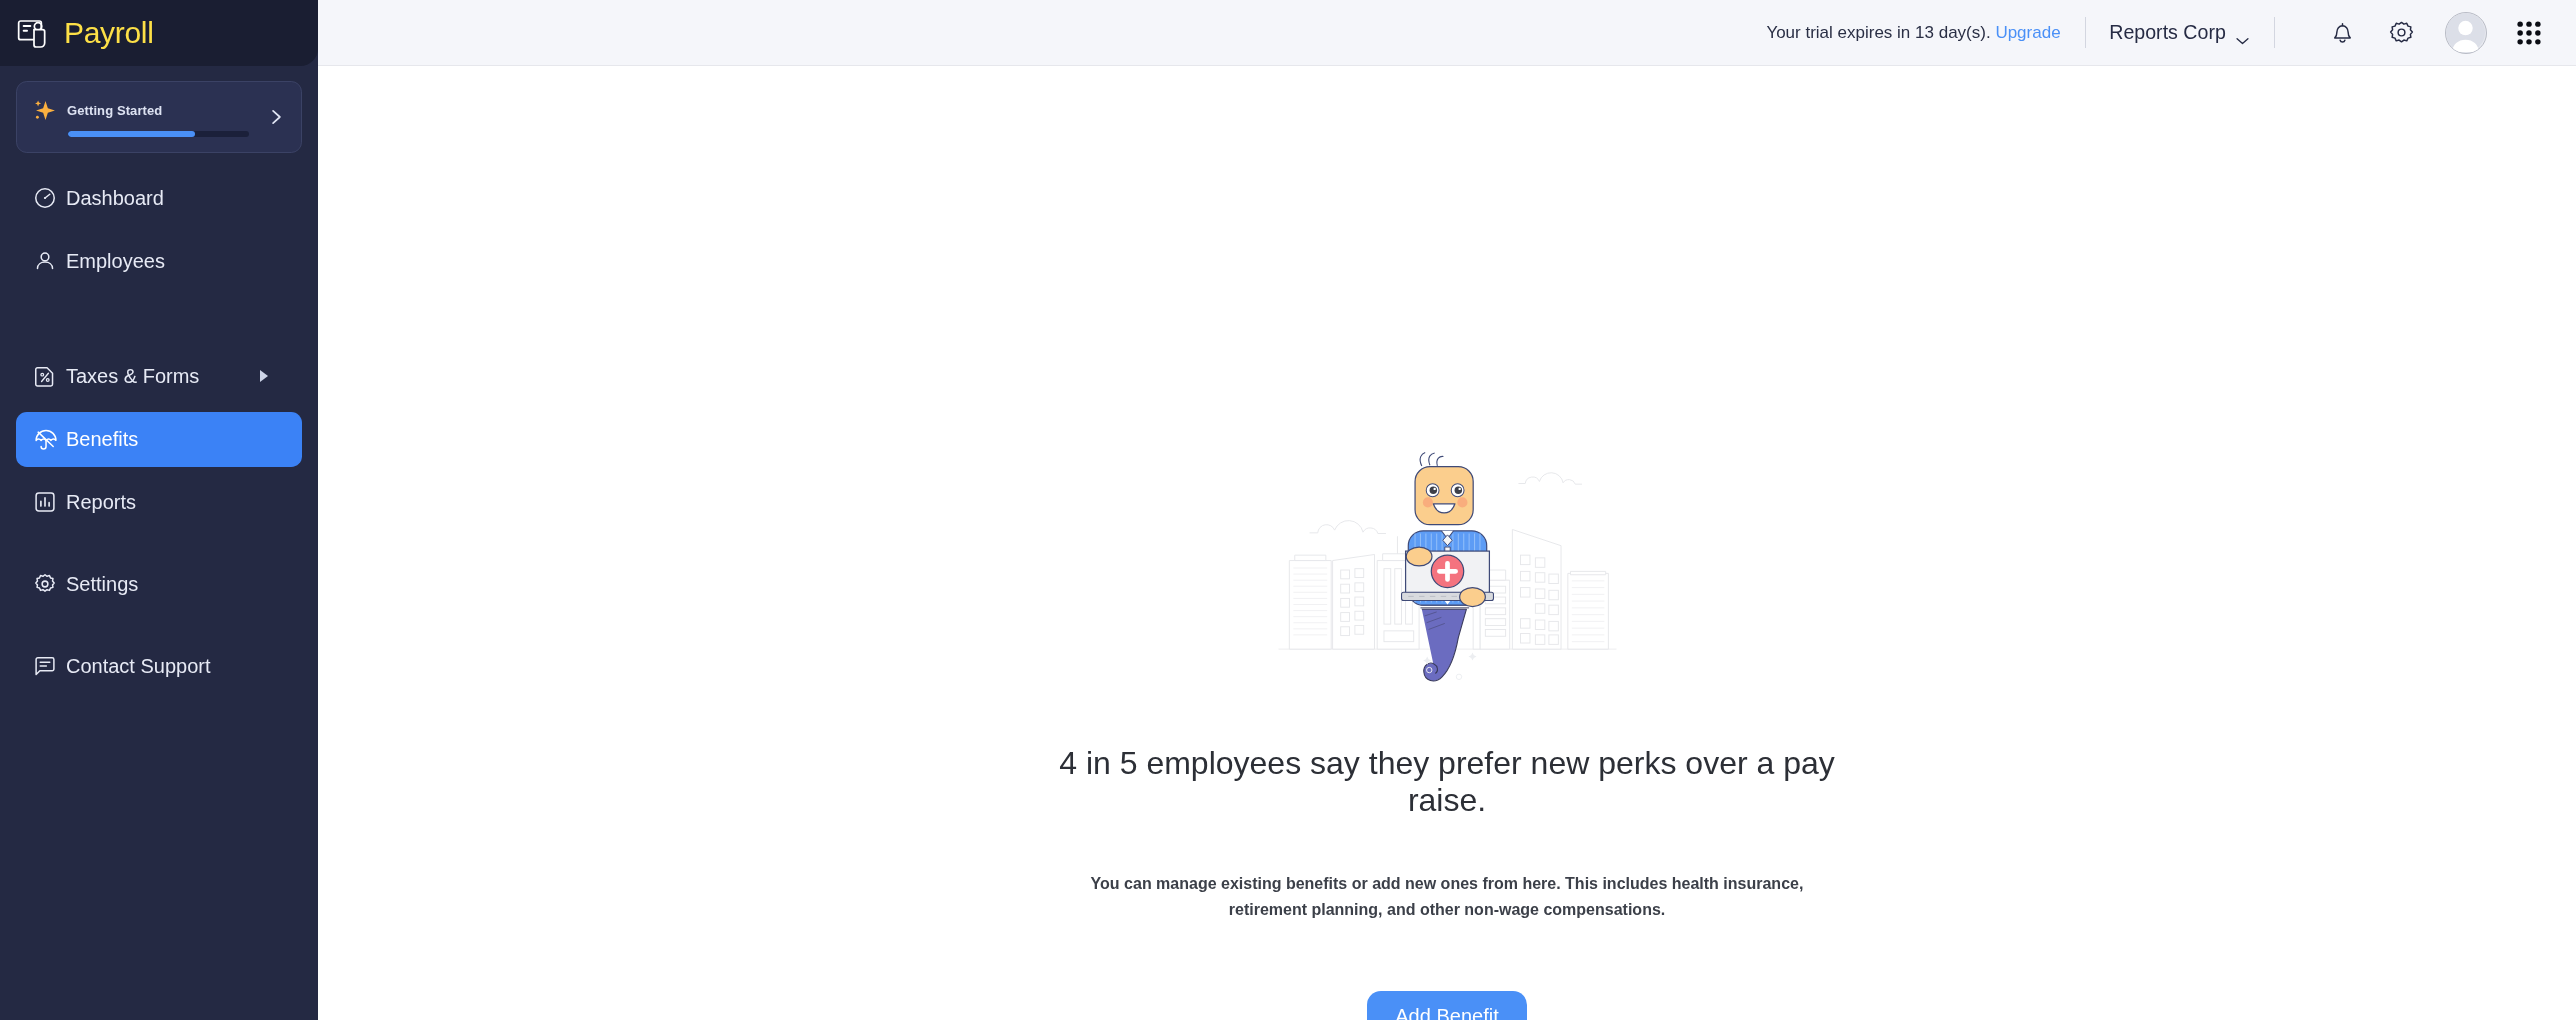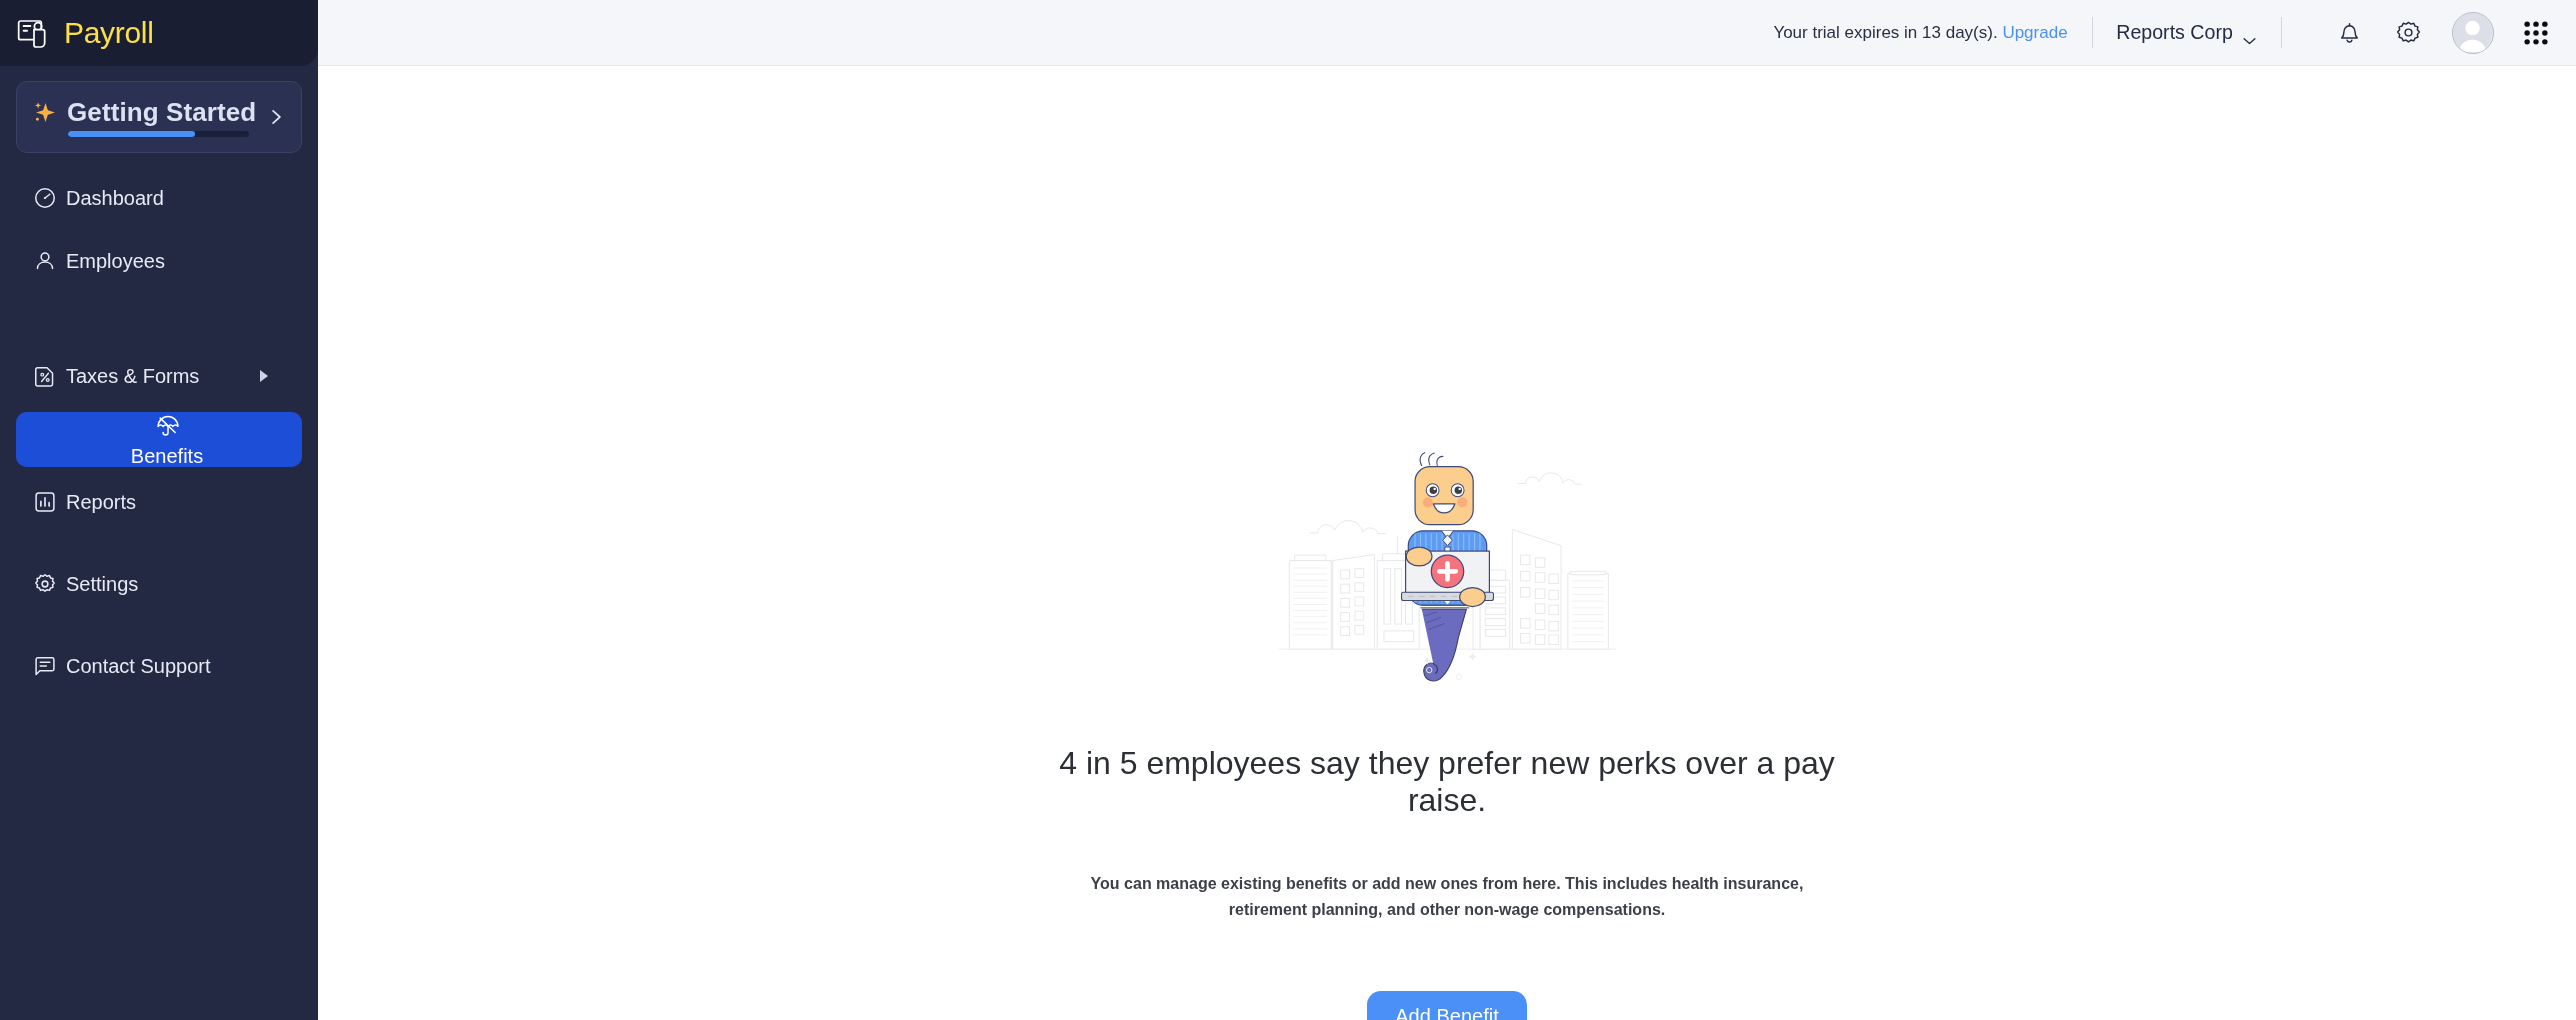--- a/index.html
+++ b/index.html
@@ -49,21 +49,21 @@
   }
   .gs-row {
     display: flex;
     align-items: center;
     padding: 15px 0 0 15px;
     gap: 8px;
   }
   .gs-spark { width: 27px; height: 27px; flex: 0 0 27px; }
   .gs-label {
     color: #dde2f2;
-    font-size: 26px;
+    font-size: 13px;
     font-weight: bold;
     letter-spacing: 0.1px;
   }
   .gs-chev {
     position: absolute;
     right: 16px;
     top: 50%;
     transform: translateY(-50%);
     width: 17.6px; height: 17.6px;
   }
@@ -90,21 +90,21 @@
     align-items: center;
     gap: 8px;
     height: 55px;
     margin: 0 16px;
     padding-left: 16px;
     border-radius: 10.8px;
     color: #e7eaf5;
     font-size: 20px;
     cursor: pointer;
   }
-  .nav-item.active { background: #1d4ed8; color: #ffffff; flex-direction: column; }
+  .nav-item.active { background: #3b82f6; color: #ffffff; }
   .nav-ico { width: 26px; height: 26px; flex: 0 0 26px; display:block; }
   .nav-label { line-height: 1; white-space: nowrap; }
   .nav-caret {
     position: absolute;
     right: 34px;
     width: 0; height: 0;
     border-top: 6px solid transparent;
     border-bottom: 6px solid transparent;
     border-left: 8px solid #cdd4e8;
   }
@@ -114,21 +114,21 @@
 
   
   .main { position: relative; flex: 1 1 auto; height: 1020px; background: #ffffff; }
   .topbar {
     height: 66px;
     background: #f5f6fa;
     border-bottom: 0.7px solid #e6e7ec;
     display: flex;
     align-items: center;
     justify-content: flex-end;
-    padding-right: 25px;
+    padding-right: 32px;
     gap: 0;
   }
   .trial-text {
     font-size: 17px;
     color: #2a2f45;
     white-space: nowrap;
   }
   .trial-link { color: #4a90f7; cursor: pointer; }
   .vdiv { width: 0.7px; height: 31px; background: #d3d6e0; margin: 0 24px; }
   .org {

